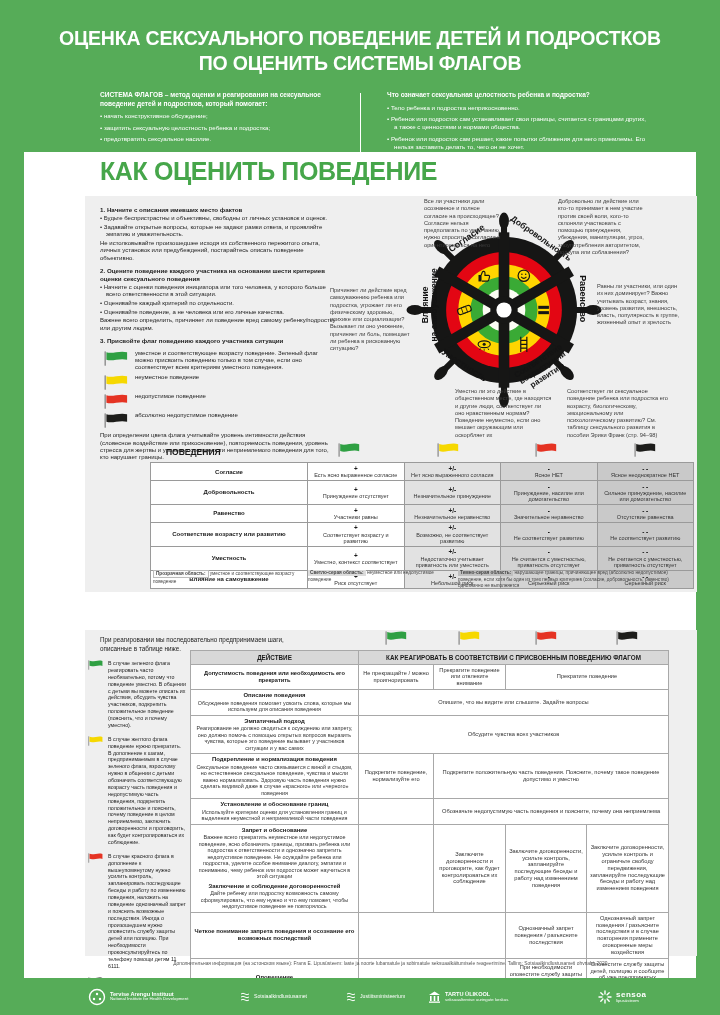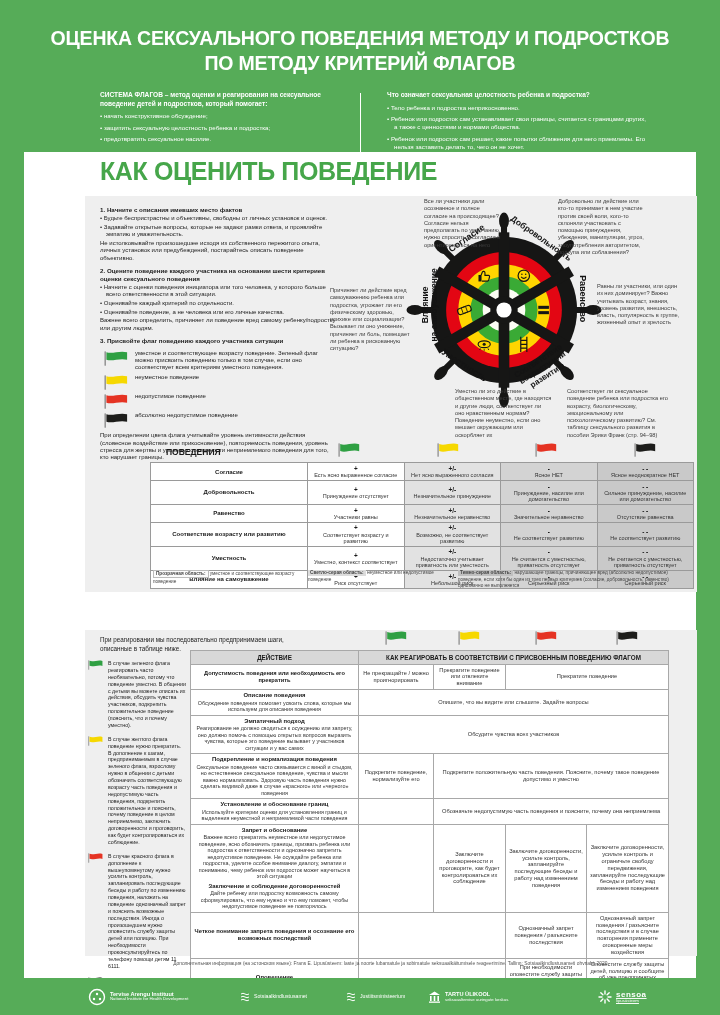--- a/index.html
+++ b/index.html
@@ -100,43 +100,43 @@
   .action-table td.bold{font-weight:bold;color:#1a1a1a;}
   .ac-t{font-weight:bold;color:#1a1a1a;font-size:5.9px;margin-bottom:0.5px;}
   .ac-t.mt{margin-top:3px;}
   .ac-d{font-size:5.4px;}
 
   .source-note{position:absolute;left:85px;top:961px;width:612px;margin:0;text-align:center;font-size:4.9px;color:#555;}
 
   
   .footer-inner{position:relative;width:100%;height:100%;}
   .logo{position:absolute;display:flex;align-items:center;gap:4px;top:50%;transform:translateY(-50%);}
-  .logo-tai{left:88px;} .logo-ska{left:240px;} .logo-jm{left:346px;} .logo-ut{left:428px;} .logo-sensoa{left:598px;text-decoration:underline;}
+  .logo-tai{left:88px;} .logo-ska{left:240px;} .logo-jm{left:346px;} .logo-ut{left:428px;} .logo-sensoa{left:598px;}
   .logo-lines{display:flex;flex-direction:column;line-height:1.15;}
   .logo-l1{font-size:5.6px;font-weight:bold;}
   .logo-l2{font-size:4.3px;}
   .logo-ska .logo-l1,.logo-jm .logo-l1{font-weight:normal;font-size:5.2px;}
   .logo-sensoa .logo-l1{font-size:8px;letter-spacing:0.5px;}
 
   
   .flag{display:inline-block;}
   .flag svg{display:block;width:100%;height:100%;}
   .flag-lg{width:24px;height:15px;}
   .flag-md{width:22px;height:14px;}
   .flag-sm{width:15px;height:10px;flex:0 0 auto;}
 </style>
 </head>
 <body>
 
 <div class="page">
 
   <header class="hero">
     <h1 class="hero-title">
-      <span>ОЦЕНКА СЕКСУАЛЬНОГО ПОВЕДЕНИЯ МЕТОДУ И ПОДРОСТКОВ</span><br>
-      <span>ПО МЕТОДУ КРИТЕРИЙ ФЛАГОВ</span>
+      <span>ОЦЕНКА СЕКСУАЛЬНОГО ПОВЕДЕНИЕ ДЕТЕЙ И ПОДРОСТКОВ</span><br>
+      <span>ПО ОЦЕНИТЬ СИСТЕМЫ ФЛАГОВ</span>
     </h1>
     <div class="hero-cols">
       <div class="hero-col hero-col-left">
         <p class="hero-heading">СИСТЕМА ФЛАГОВ – метод оценки и реагирования на сексуальное поведение детей и подростков, который помогает:</p>
         <ul class="hero-list">
           <li>начать конструктивное обсуждение;</li>
           <li>защитить сексуальную целостность ребенка и подростка;</li>
           <li>предотвратить сексуальное насилие.</li>
         </ul>
       </div>

